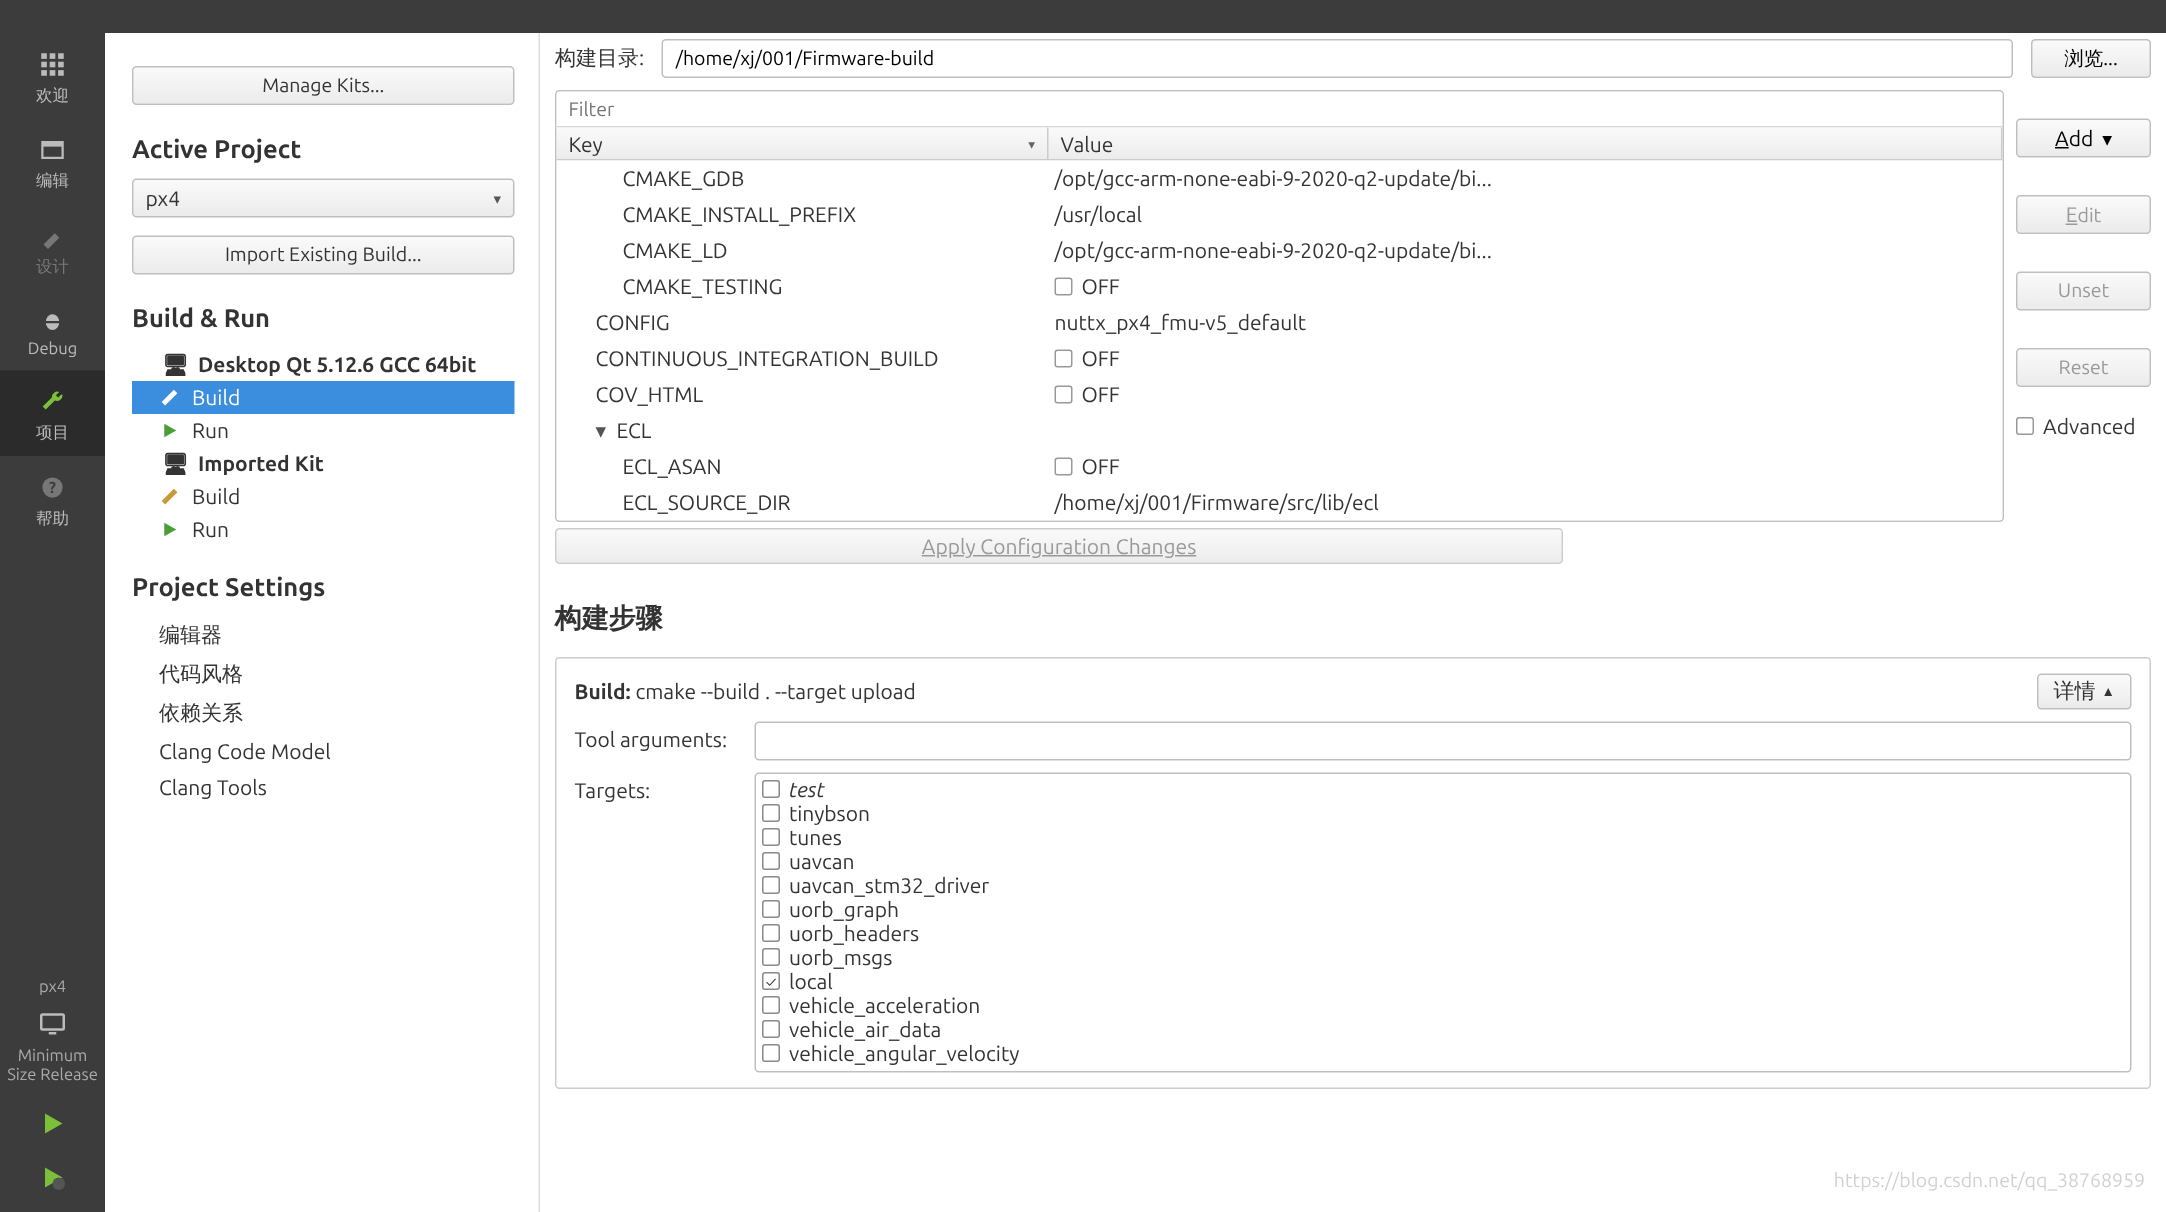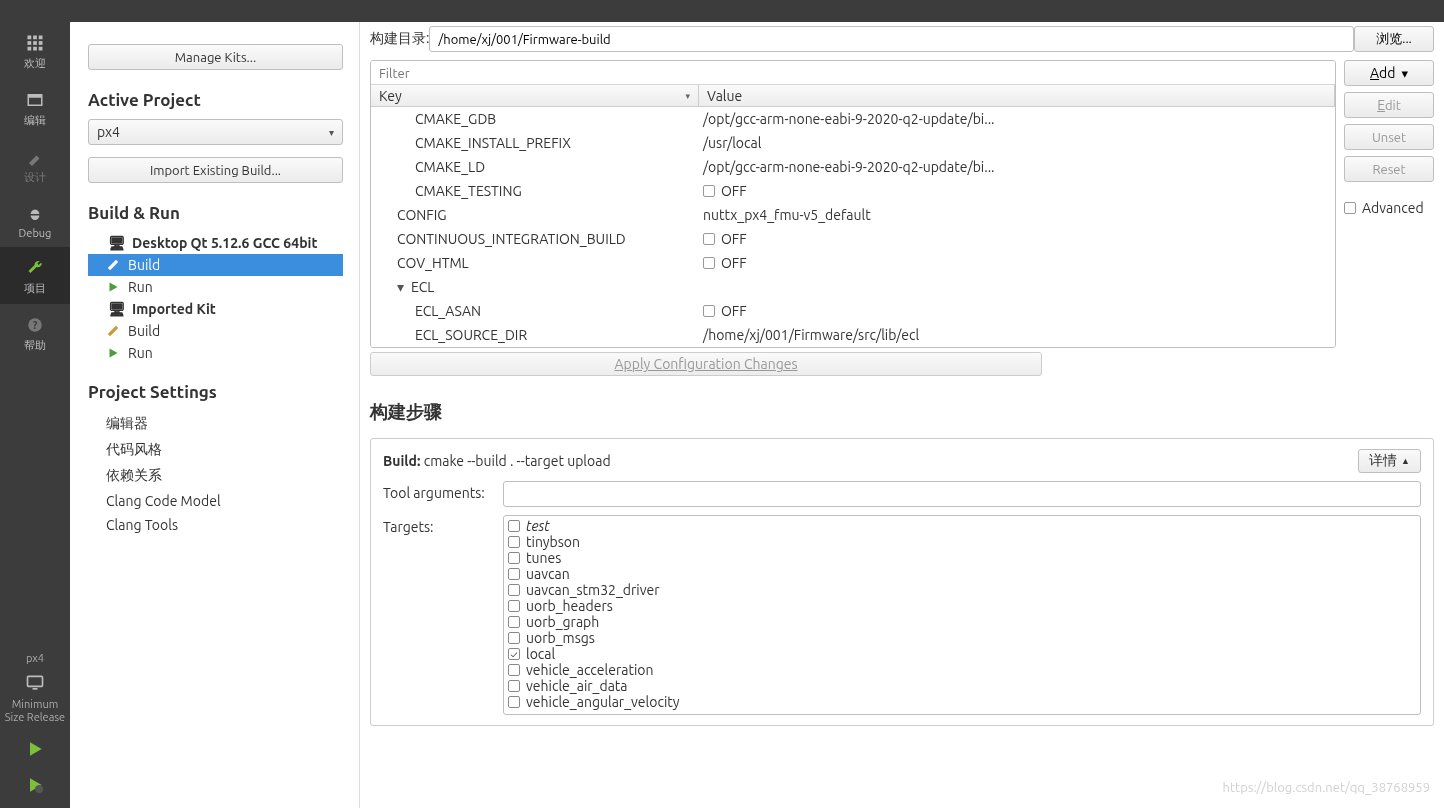--- a/index.html
+++ b/index.html
@@ -26,21 +26,21 @@
 .tree { margin-top:6px; }
 .tree-row { display:flex; align-items:center; height:22px; padding-left:0; cursor:pointer; }
 .tree-row.kit { font-weight:700; font-size:15px; padding-left:20px; }
 .tree-row.child { padding-left:16px; font-size:14px; }
 .tree-row.sel { background:#3b8dde; color:#fff; }
 .tree-row .ti { width:18px; display:flex; justify-content:center; margin-right:6px; }
 .settings-list div { padding:4px 0 4px 18px; font-size:14px; cursor:pointer; }
 
 
 .main { flex:1; overflow:auto; padding:4px 10px 10px 10px; }
-.row { display:flex; align-items:center; gap:0; margin-bottom:8px; }
+.row { display:flex; align-items:center; gap:12px; margin-bottom:8px; }
 .lbl { white-space:nowrap; font-size:14px; }
 .text-in { flex:1; height:26px; border:1px solid #bfbfbf; border-radius:3px; padding:0 8px; background:#fff; font-size:13px; }
 .mbtn { height:26px; min-width:80px; border:1px solid #bfbfbf; border-radius:3px; background:linear-gradient(#fafafa,#ebebeb); font-size:13px; cursor:pointer; padding:0 12px; }
 .mbtn[disabled] { color:#999; }
 
 .cmake-area { display:flex; gap:8px; align-items:stretch; }
 .cmake-left { flex:1; display:flex; flex-direction:column; border:1px solid #bfbfbf; border-radius:3px; overflow:hidden; }
 .filter { height:24px; border:none; border-bottom:1px solid #d6d6d6; padding:0 8px; font-size:13px; color:#777; outline:none; }
 .thead { display:flex; height:22px; background:linear-gradient(#fafafa,#ececec); border-bottom:1px solid #ccc; }
 .thead .col { padding:2px 8px; border-right:1px solid #ccc; font-size:13px; display:flex; align-items:center; justify-content:space-between; }
@@ -51,21 +51,21 @@
 .t-body::-webkit-scrollbar-thumb { background:#c0c0c0; border:3px solid #eee; border-radius:8px; }
 .trow { display:flex; height:24px; align-items:center; font-size:13px; }
 .trow .k { width:328px; padding-left:8px; display:flex; align-items:center; gap:4px; }
 .trow .v { flex:1; padding-left:4px; display:flex; align-items:center; gap:6px; }
 .ind1 { padding-left:26px !important; }
 .ind2 { padding-left:44px !important; }
 .caret { display:inline-block; width:10px; color:#555; }
 .chk { width:12px; height:12px; border:1px solid #999; border-radius:2px; display:inline-block; }
 
 .cmake-right { width:90px; display:flex; flex-direction:column; gap:6px; }
-.cmake-right .mbtn { width:100%; }
+.cmake-right .mbtn { width:100%;margin-top:19px; }
 .adv-row { display:flex; align-items:center; gap:6px; margin-top:12px; }
 
 .apply-btn { width:672px; height:24px; border:1px solid #ccc; border-radius:3px; background:linear-gradient(#fafafa,#ececec); color:#999; margin-top:4px; cursor:default;text-decoration:underline; }
 
 .section-h { font-size:18px; font-weight:700; margin:24px 0 14px 0; }
 
 .step-box { border:1px solid #ccc; border-radius:3px; padding:10px 12px; display:flex; flex-direction:column; gap:8px; }
 .step-head { display:flex; align-items:center; justify-content:space-between; }
 .step-head .left { font-size:14px; }
 .step-head .left b { font-weight:700; }
@@ -363,25 +363,25 @@
             <div class="tg">
               <span class="cb"></span>
               <span>uavcan</span>
             </div>
             <div class="tg">
               <span class="cb"></span>
               <span>uavcan_stm32_driver</span>
             </div>
             <div class="tg">
               <span class="cb"></span>
+              <span>uorb_graph</span>
+            </div>
+            <div class="tg">
+              <span class="cb"></span>
               <span>uorb_headers</span>
-            </div>
-            <div class="tg">
-              <span class="cb"></span>
-              <span>uorb_graph</span>
             </div>
             <div class="tg">
               <span class="cb"></span>
               <span>uorb_msgs</span>
             </div>
             <div class="tg">
               <span class="cb">✓</span>
               <span>local</span>
             </div>
             <div class="tg">

